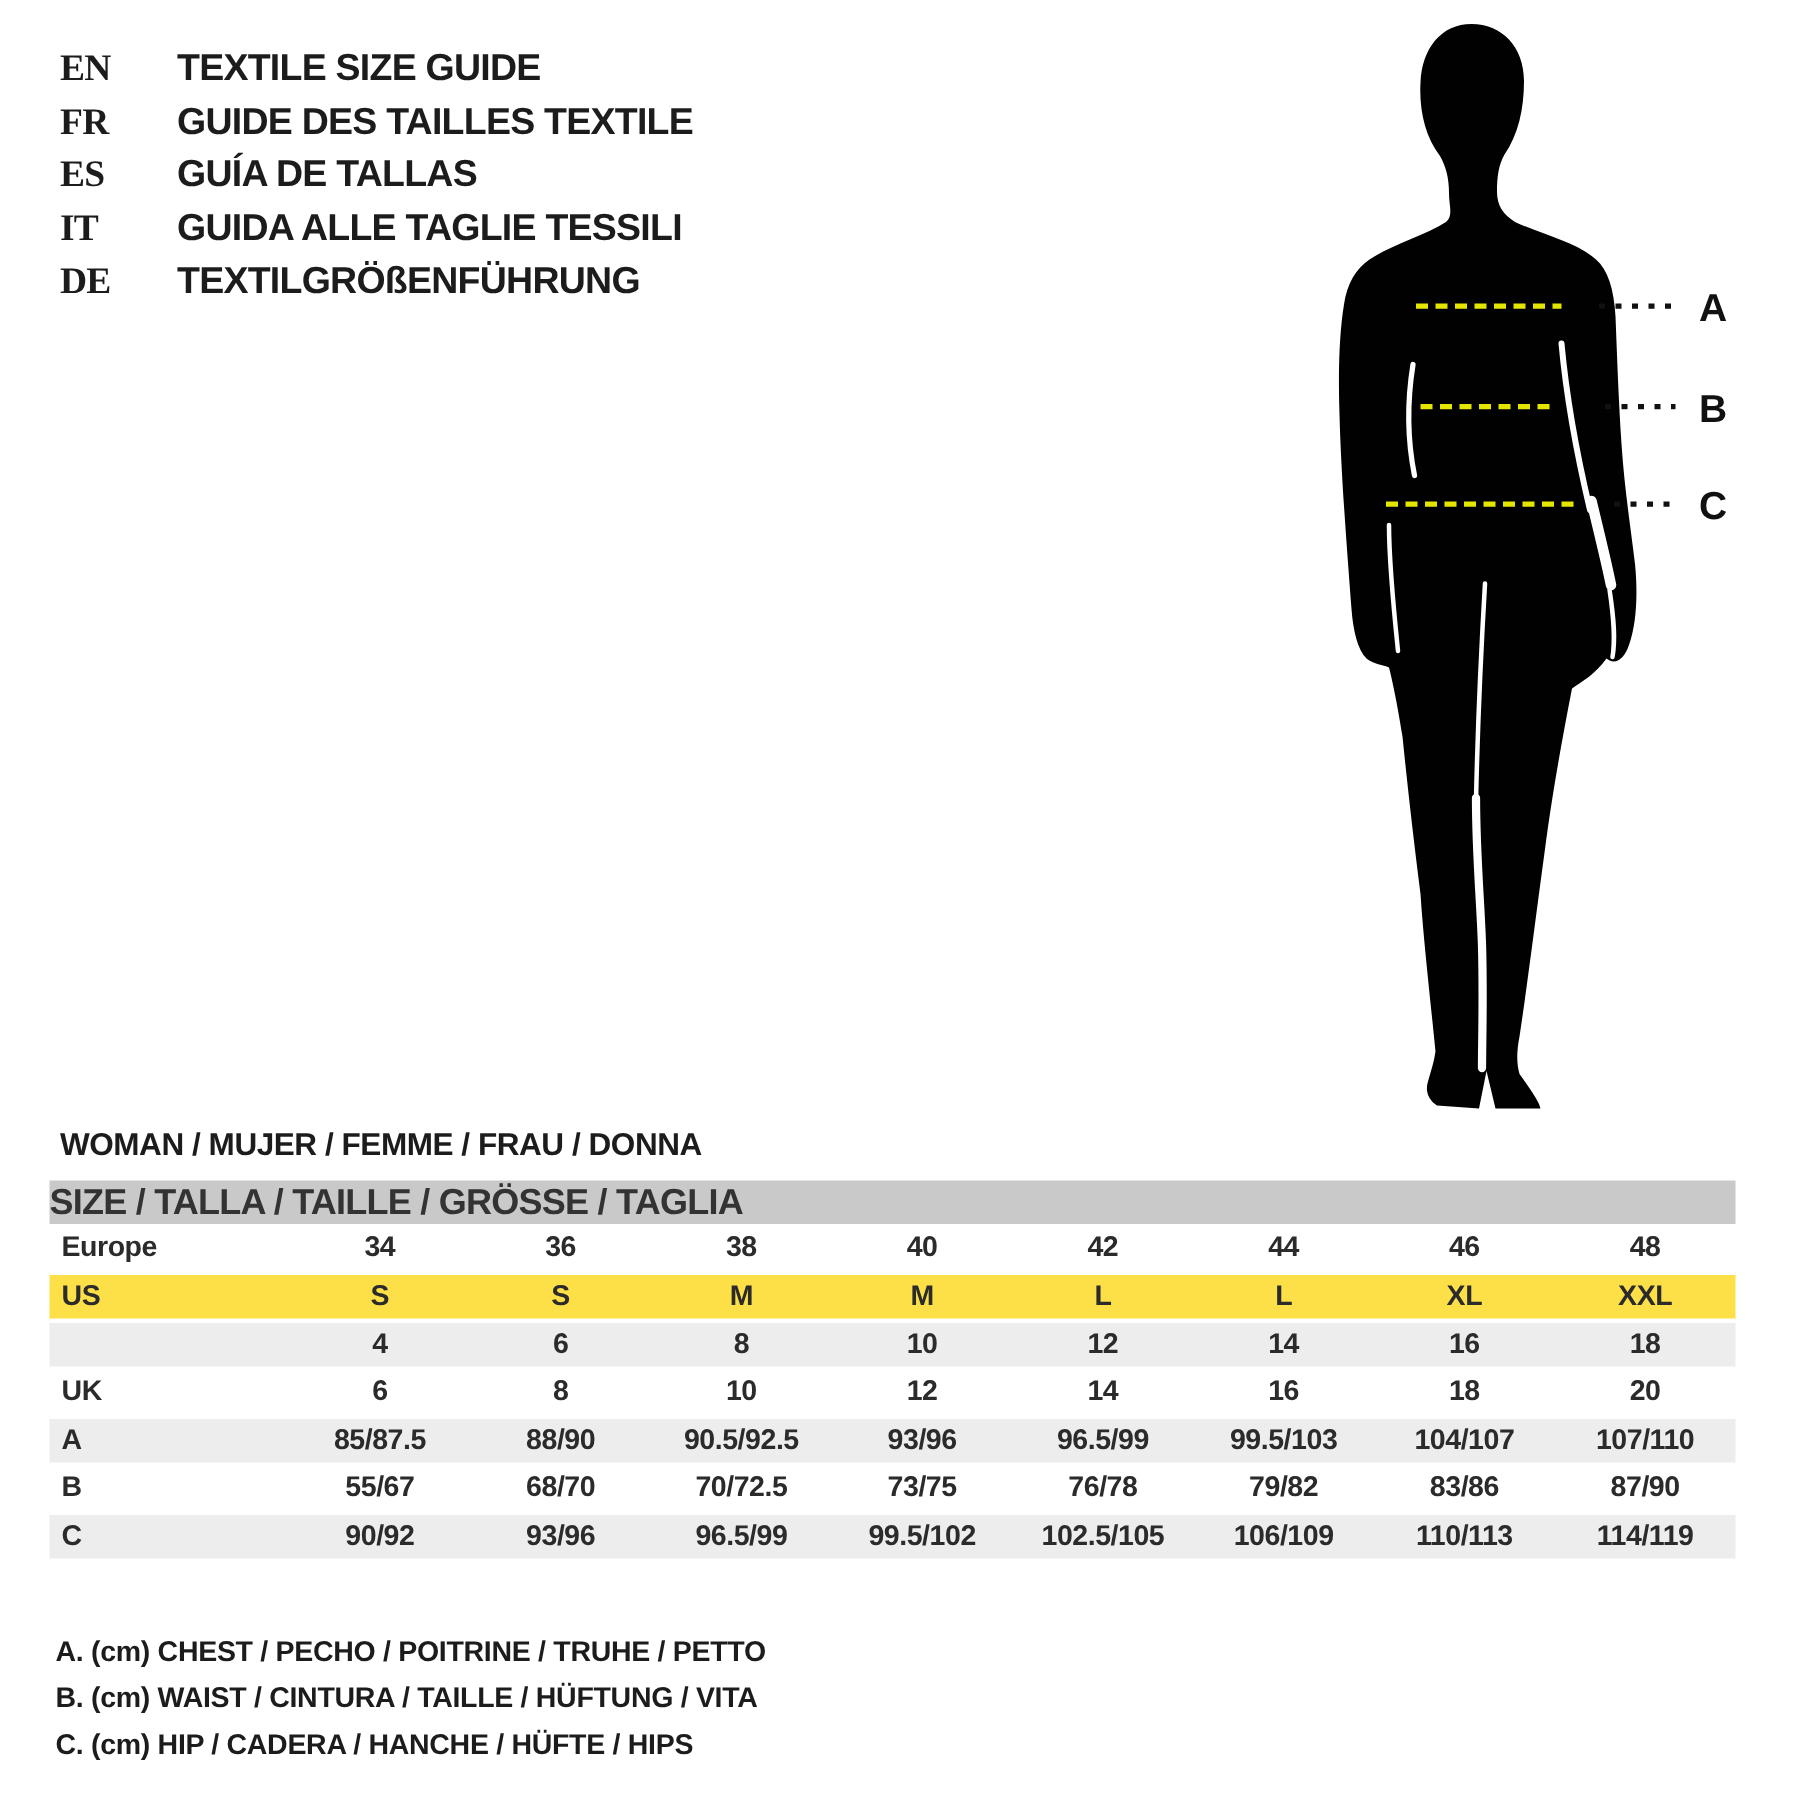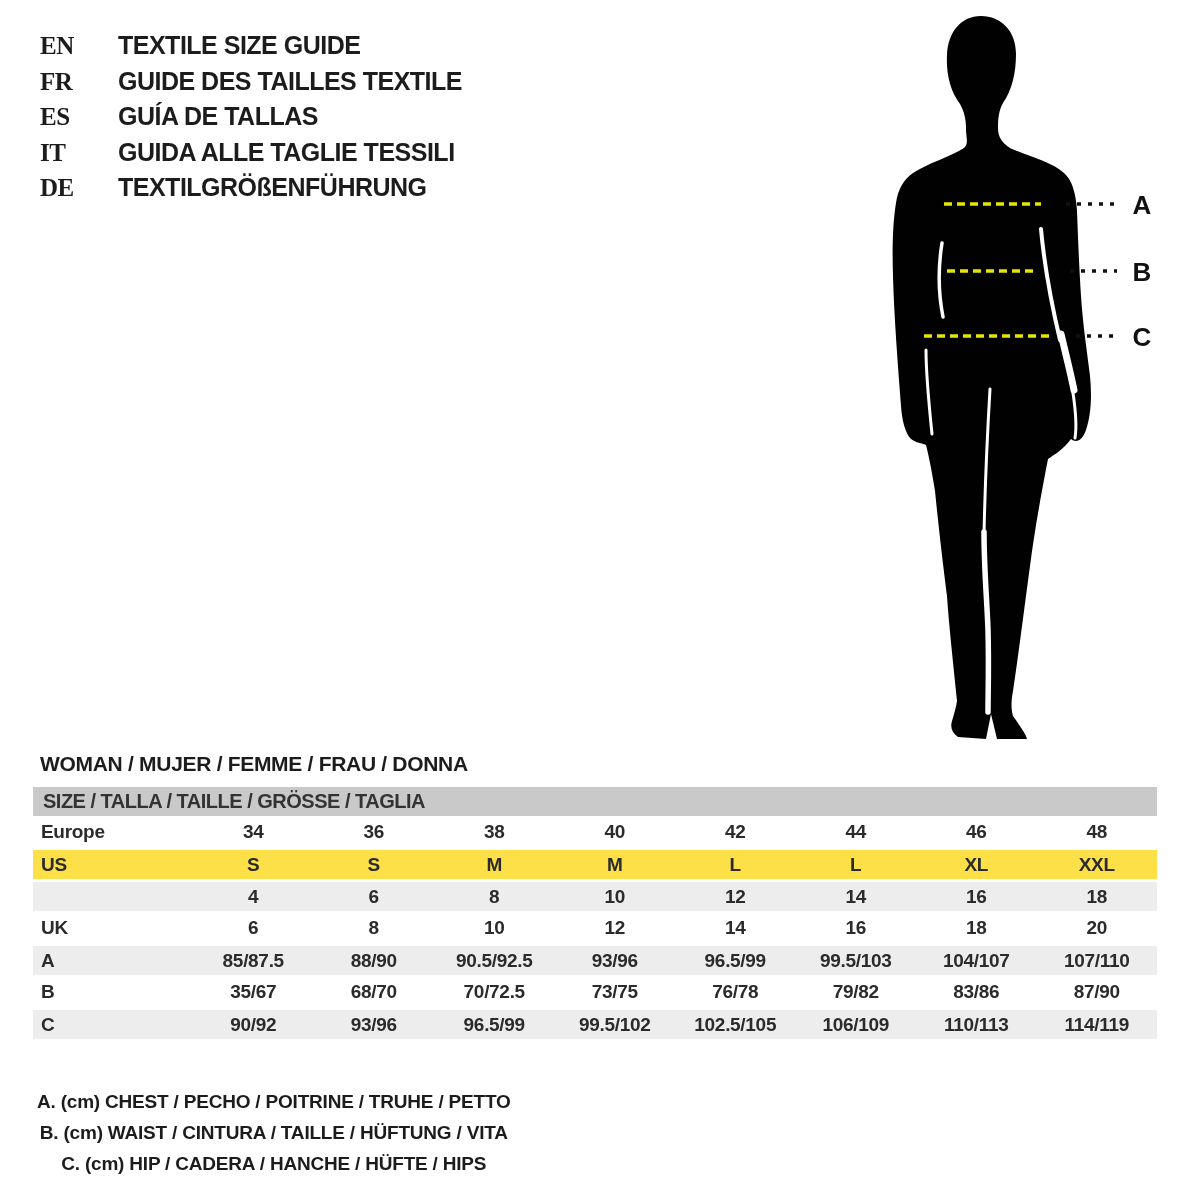--- a/index.html
+++ b/index.html
@@ -22,32 +22,32 @@
   #marker-a{left:1129px;top:190px;}
   #marker-b{left:1129px;top:257px;}
   #marker-c{left:1129px;top:322px;}
 
   
   .section-title{position:absolute;left:40px;top:740px;font-size:21px;font-weight:700;letter-spacing:-0.3px;margin-top:12px;}
 
   
   .size-table{position:absolute;left:33px;top:787px;width:1124px;}
   .theader{
-    height:29px;display:flex;align-items:center;padding-left:10px;box-sizing:border-box;
-    font-size:20px;font-weight:700;letter-spacing:-0.5px;color:#333;
+    height:29px;display:flex;align-items:center;box-sizing:border-box;
+    font-size:24px;font-weight:700;letter-spacing:-0.5px;color:#333;
   }
   .trow{display:flex;height:32px;align-items:center;box-sizing:border-box;}
   .trow.shaded{border-top:2px solid #fff;border-bottom:1px solid #fff;}
   .tcell{font-size:19px;font-weight:700;color:#2b2b2b;letter-spacing:-0.3px;}
   .tlabel{flex:0 0 160px;padding-left:8px;box-sizing:border-box;text-align:left;}
   .tval{flex:1;text-align:center;}
 
   
   .legend-block{position:absolute;left:37px;top:1086px;}
-  .legend-line{font-size:19px;font-weight:700;line-height:31px;letter-spacing:-0.2px;white-space:nowrap;text-align:center;}
+  .legend-line{font-size:19px;font-weight:700;line-height:31px;letter-spacing:-0.2px;white-space:nowrap;}
 </style>
 </head>
 <body>
 
 <div class="lang-block">
   <div class="lang-row">
     <span class="lang-code">EN</span>
     <span class="lang-label">TEXTILE SIZE GUIDE</span>
   </div>
   <div class="lang-row">
@@ -187,21 +187,21 @@
         <div class="tcell tval">88/90</div>
         <div class="tcell tval">90.5/92.5</div>
         <div class="tcell tval">93/96</div>
         <div class="tcell tval">96.5/99</div>
         <div class="tcell tval">99.5/103</div>
         <div class="tcell tval">104/107</div>
         <div class="tcell tval">107/110</div>
       </div>
       <div class="trow">
         <div class="tcell tlabel">B</div>
-        <div class="tcell tval">35/67</div>
+        <div class="tcell tval">55/67</div>
         <div class="tcell tval">68/70</div>
         <div class="tcell tval">70/72.5</div>
         <div class="tcell tval">73/75</div>
         <div class="tcell tval">76/78</div>
         <div class="tcell tval">79/82</div>
         <div class="tcell tval">83/86</div>
         <div class="tcell tval">87/90</div>
       </div>
       <div class="trow shaded" style="background: rgb(237, 237, 237);">
         <div class="tcell tlabel">C</div>

